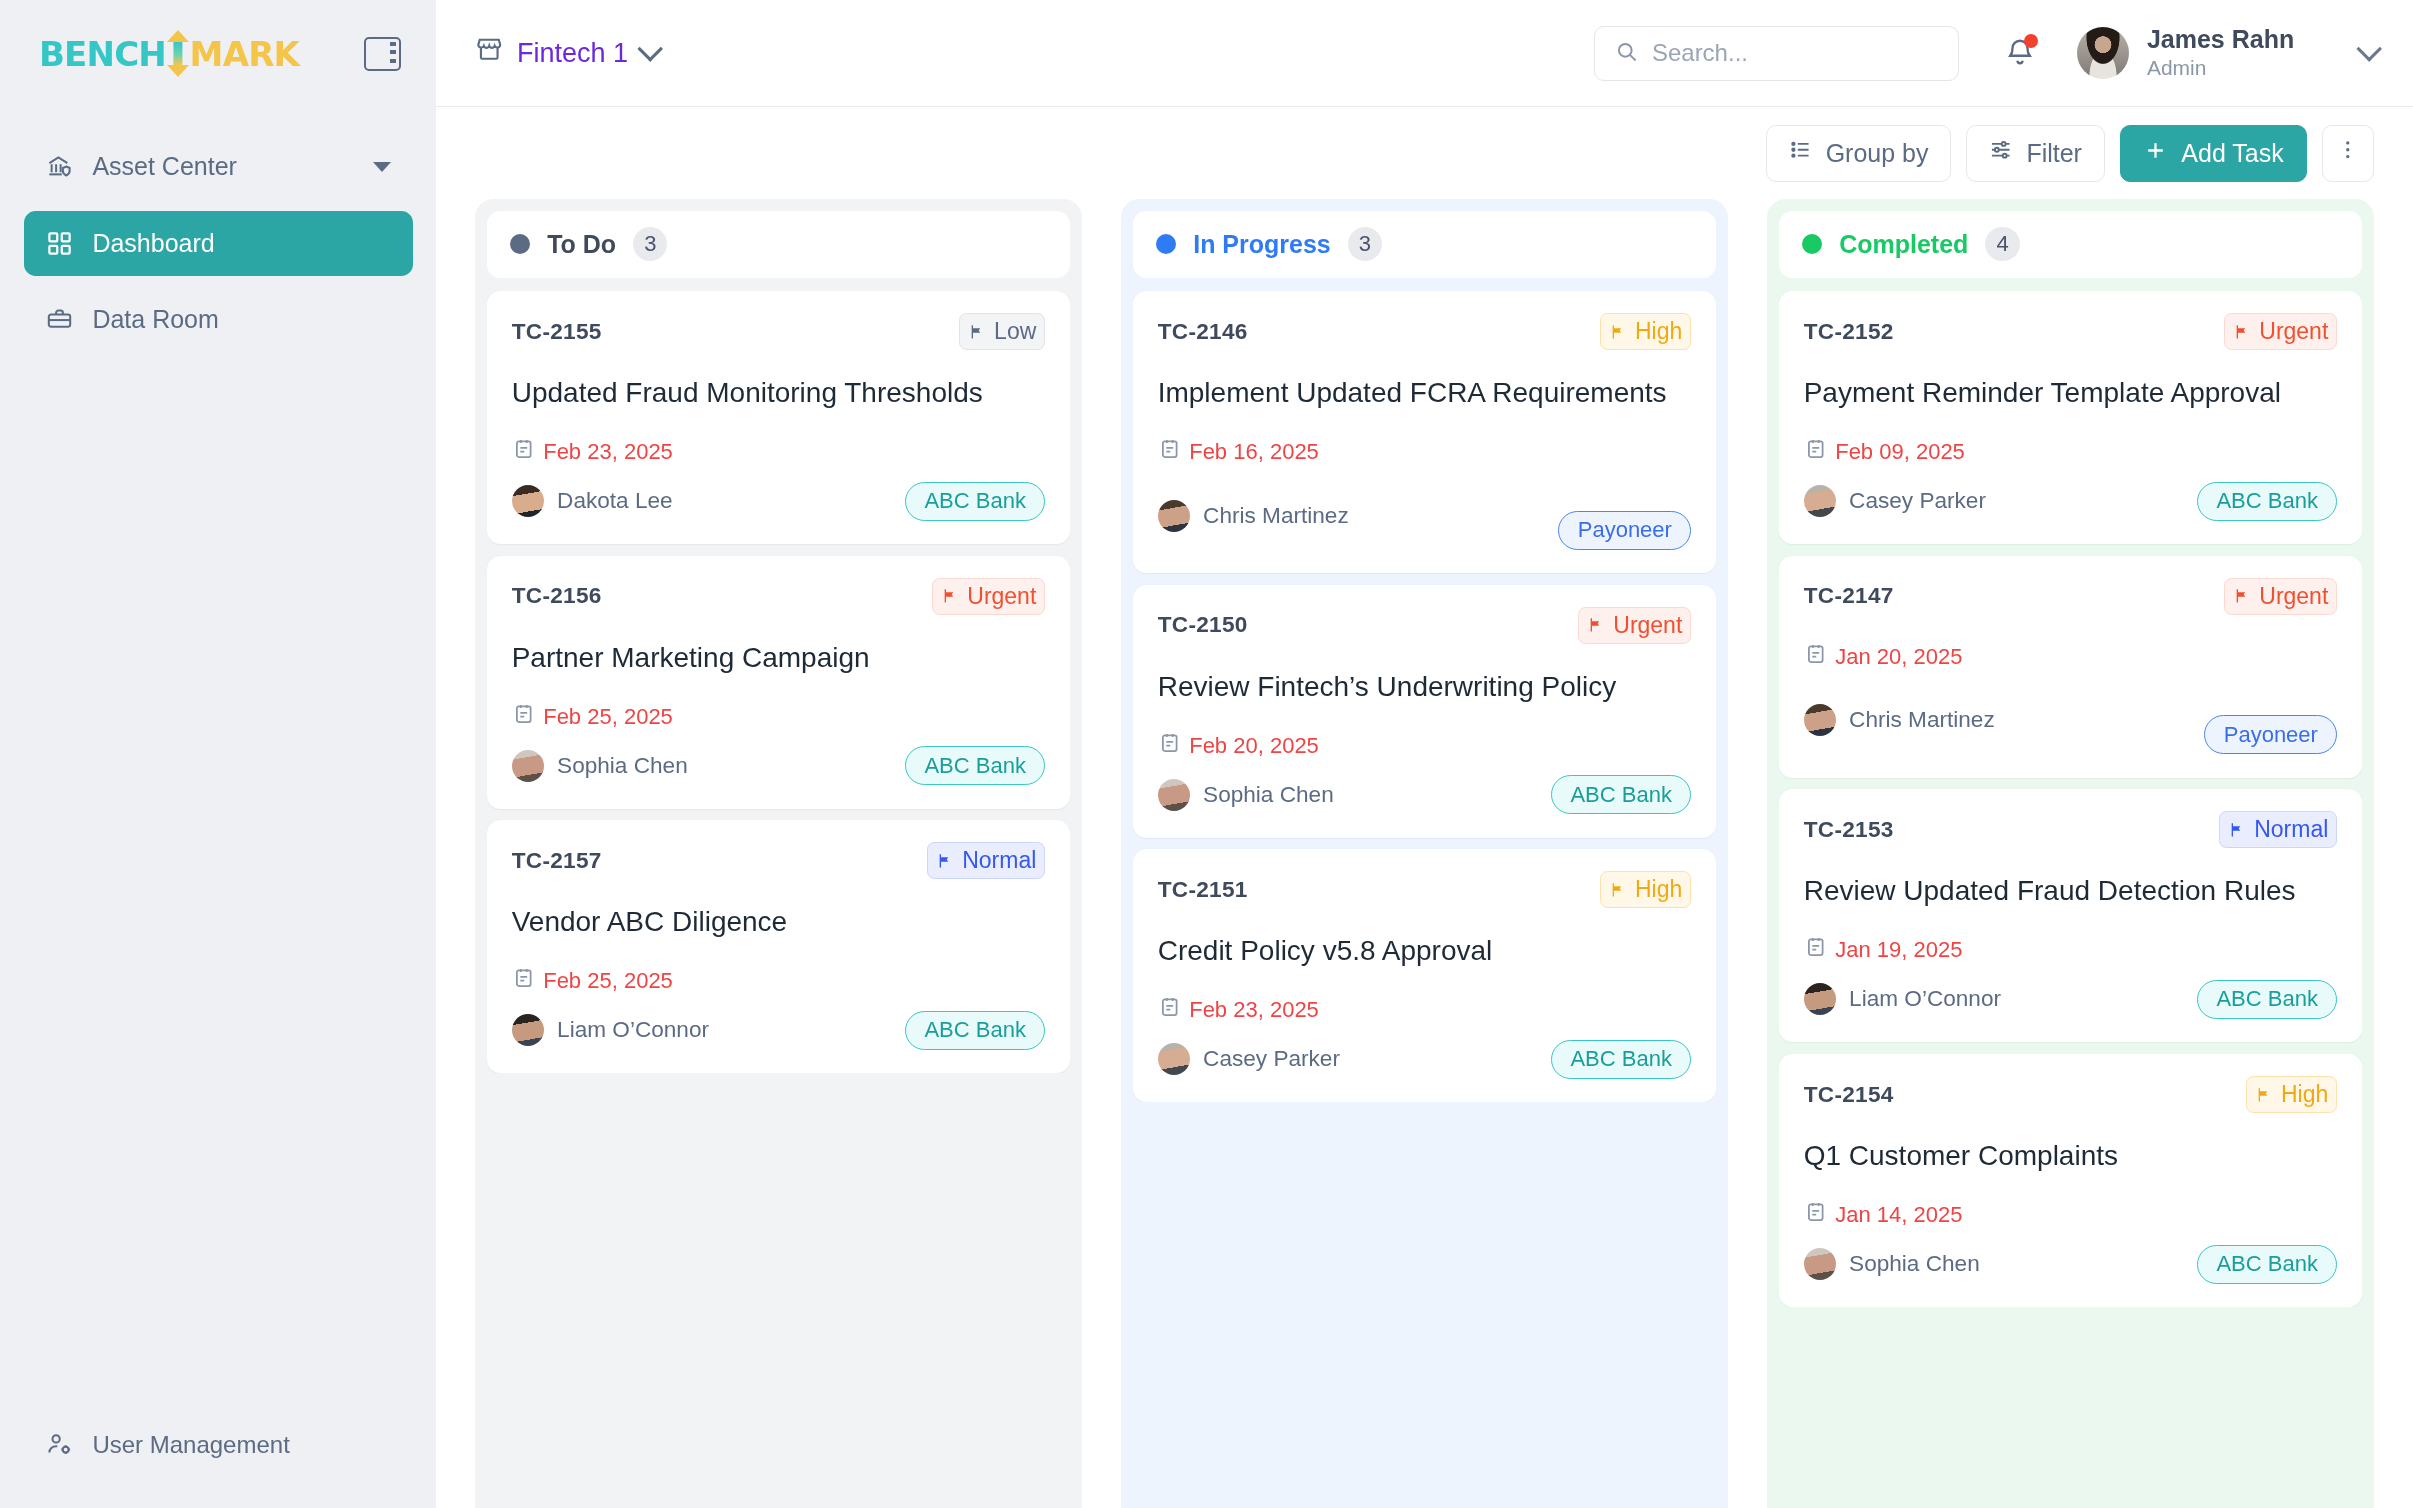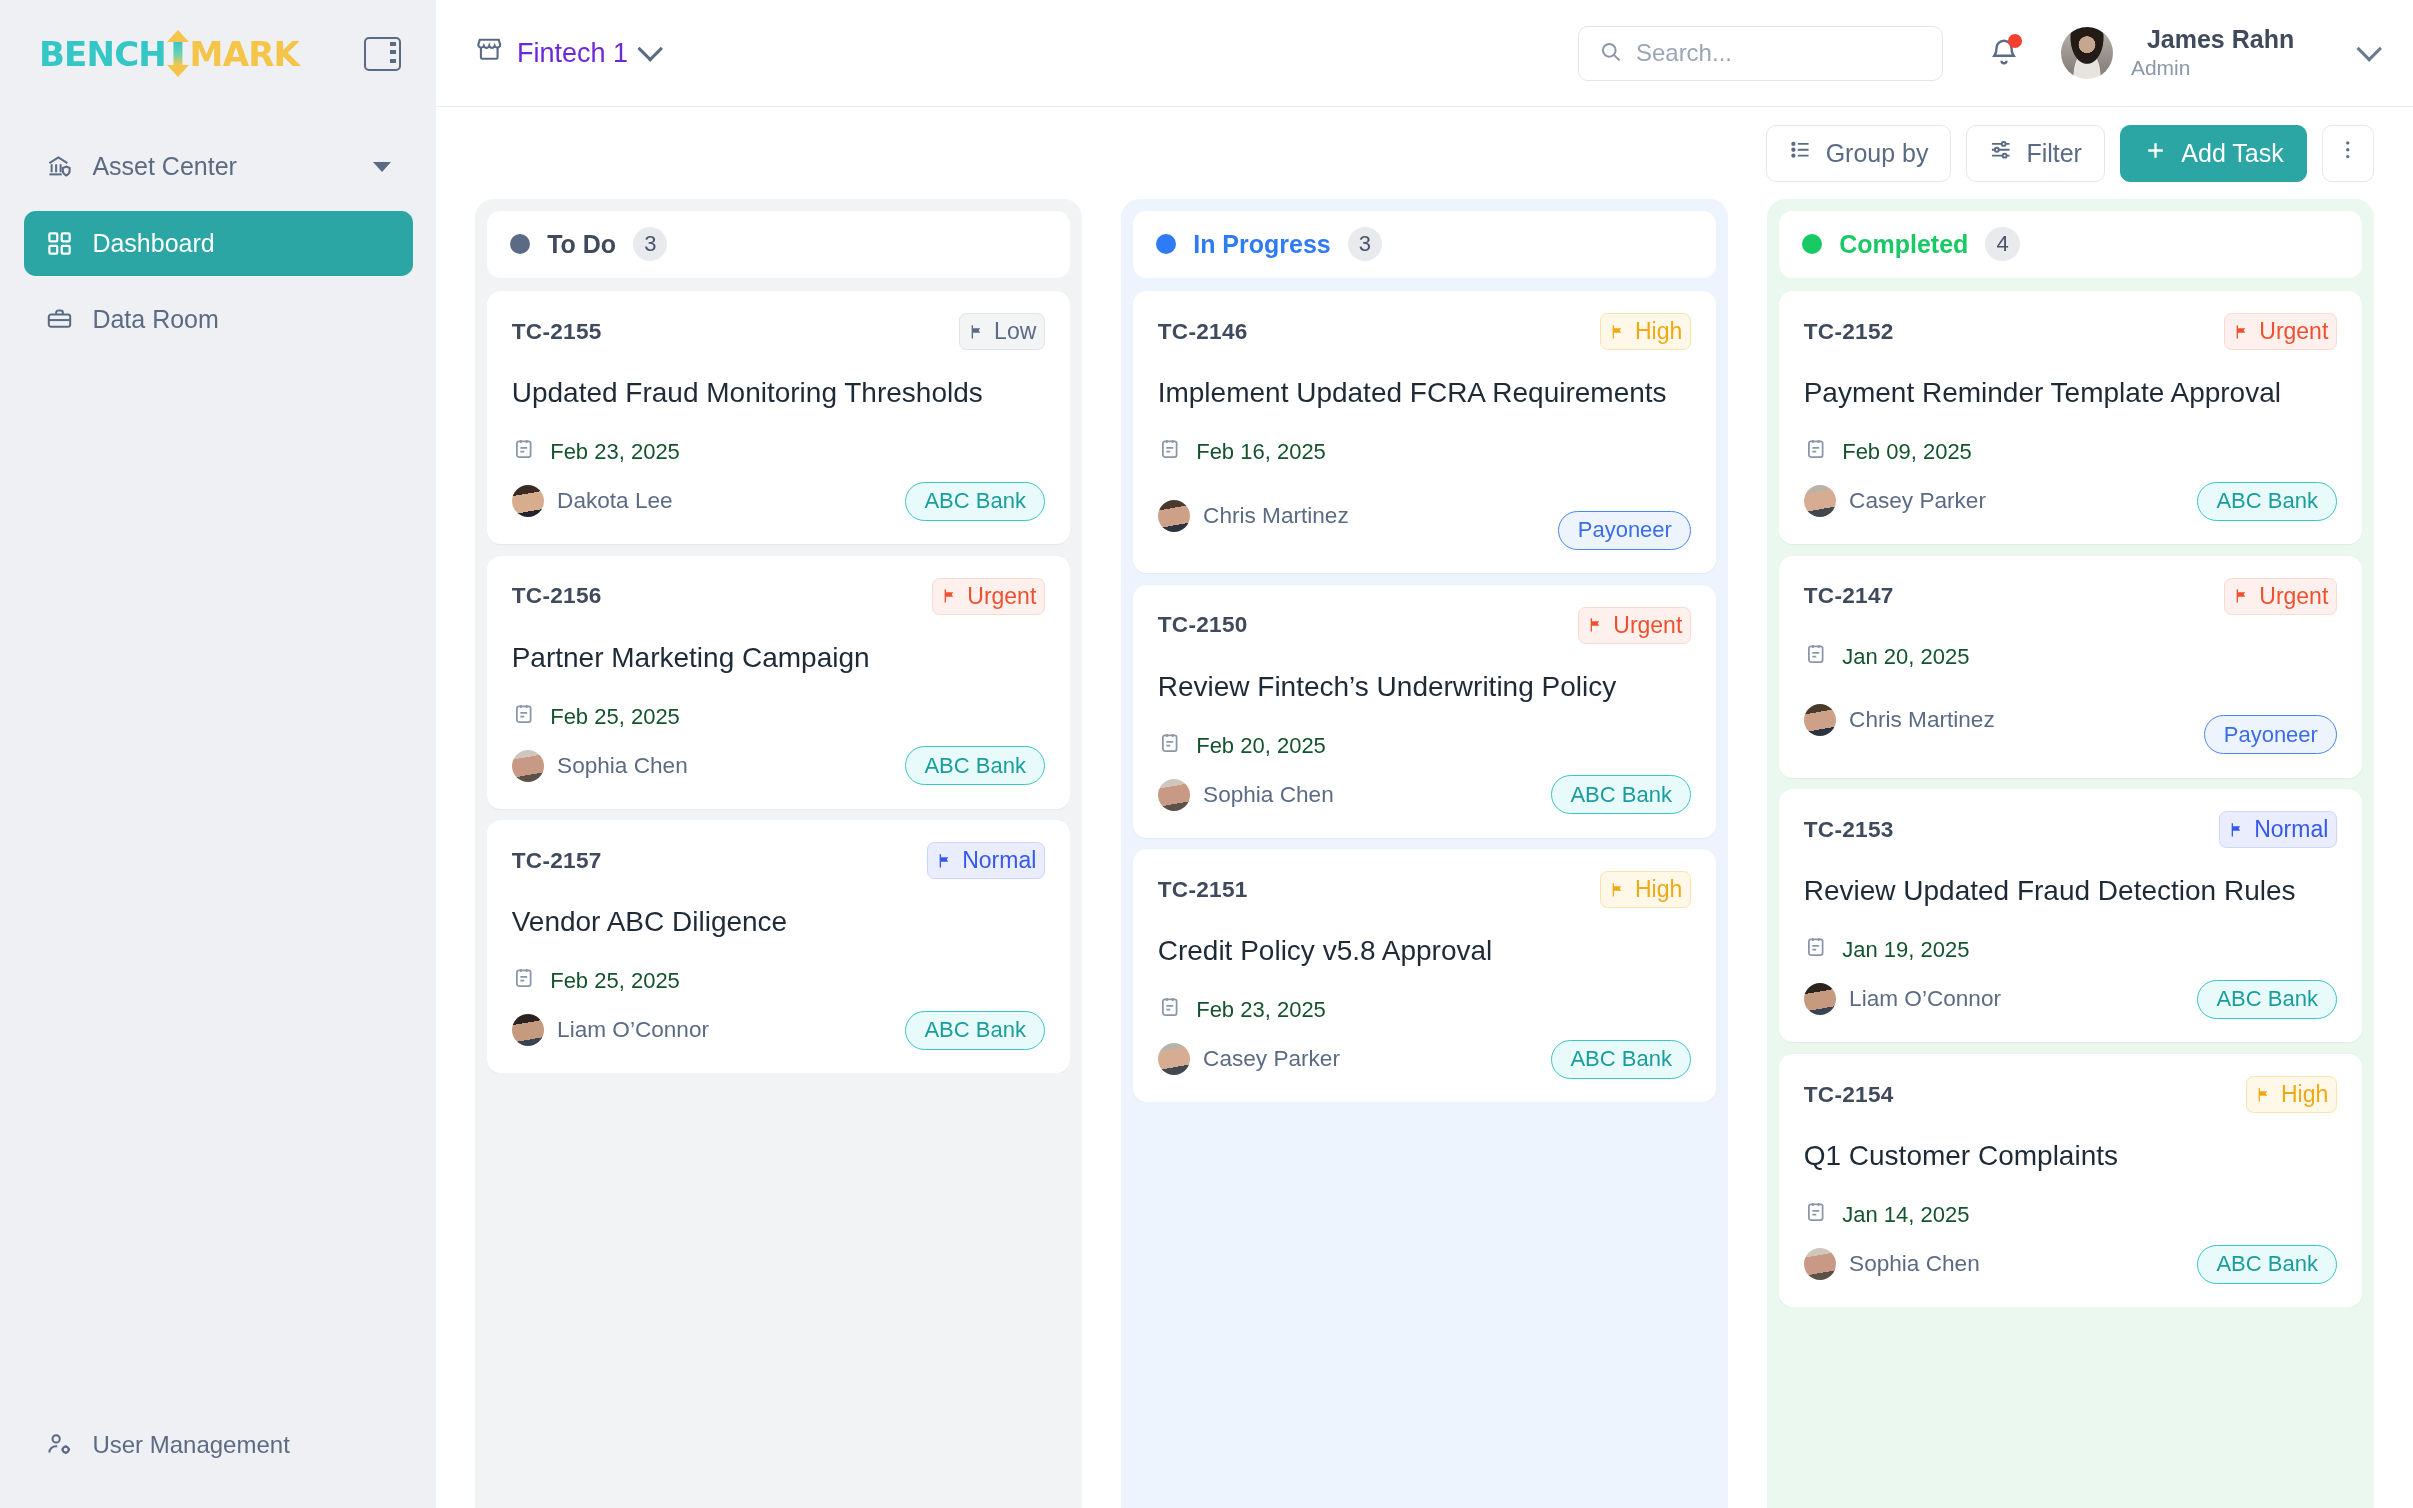--- a/index.html
+++ b/index.html
@@ -109,21 +109,21 @@
   .user-chip { display: flex; align-items: center; gap: 18.4px; cursor: pointer; }
   .avatar-lg {
     width: 52px; height: 52px; border-radius: 50%; overflow: hidden; flex: 0 0 52px;
     background: #5d5a56;
     background-image:
       radial-gradient(circle at 50% 34%, #c6a68f 0 19%, transparent 20%),
       radial-gradient(ellipse at 50% 20%, #241b16 0 44%, transparent 46%),
       radial-gradient(ellipse at 50% 96%, #e7e4df 0 36%, transparent 38%),
       linear-gradient(180deg, #b9b3ab, #7d7872);
   }
-  .user-name { font-size: 25px; color: #3f4a5c; font-weight: 600; line-height: 1.15; margin-left: 16px; }
+  .user-name { font-size: 25px; color: #3f4a5c; font-weight: 600; line-height: 1.15; }
   .user-role { font-size: 21px; color: #8b97a8; line-height: 1.3; }
   .user-caret {
     width: 18.4px; height: 18.4px; border-right: 3.4px solid #6b7890; border-bottom: 3.4px solid #6b7890;
     transform: rotate(45deg); margin-left: 47px; margin-top: -6.7px;
   }
 
   
   .toolbar {
     height: 92px; display: flex; align-items: center; justify-content: flex-end;
     gap: 15px; padding: 0 39px;
@@ -167,21 +167,21 @@
     font-size: 23px; font-weight: 500; border: 0.8px solid transparent;
   }
   .badge .flag { width: 17.6px; height: 17.6px; display: block; }
   .b-low    { background: #f3f4f6; color: #5b6b84; border-color: #dfe3e8; }
   .b-urgent { background: #fef0ed; color: #f0502f; border-color: #fbd8d0; }
   .b-normal { background: #e9edfd; color: #3558ef; border-color: #ccd6fb; }
   .b-high   { background: #fff8e8; color: #efa913; border-color: #fbe2ad; }
   .card-title {
     font-size: 28px; color: #1f2a37; margin-top: 25px; line-height: 1.25;
   }
-  .card-meta { display: flex; align-items: center; gap: 15px; margin-top: 27px; color: #14532d; font-size: 22px; }
+  .card-meta { display: flex; align-items: center; gap: 8px; margin-top: 27px; color: #ef4444; font-size: 22px; }
   .card-foot { display: flex; align-items: center; justify-content: space-between; margin-top: 15px; }
   .assignee { display: flex; align-items: center; gap: 13.4px; color: #5b6b84; font-size: 22.6px; }
   .avatar-sm { width: 32px; height: 32px; border-radius: 50%; flex: 0 0 32px; overflow:hidden; }
   .av-a { background: linear-gradient(170deg,#3a2a22 0 30%, #d8ad8e 30% 78%, #20242c 78%); }
   .av-b { background: linear-gradient(170deg,#cfc6bd 0 26%, #c89a85 26% 74%, #5c5148 74%); }
   .av-c { background: linear-gradient(170deg,#2a2320 0 30%, #c59a7e 30% 76%, #3a4352 76%); }
   .av-d { background: linear-gradient(170deg,#b9b2a8 0 24%, #d6ac93 24% 72%, #43484f 72%); }
   .av-e { background: linear-gradient(170deg,#4a3a2e 0 28%, #cda188 28% 75%, #2b3440 75%); }
   .tag {
     border-radius: 837px; height: 39px; padding: 0 18.4px;

